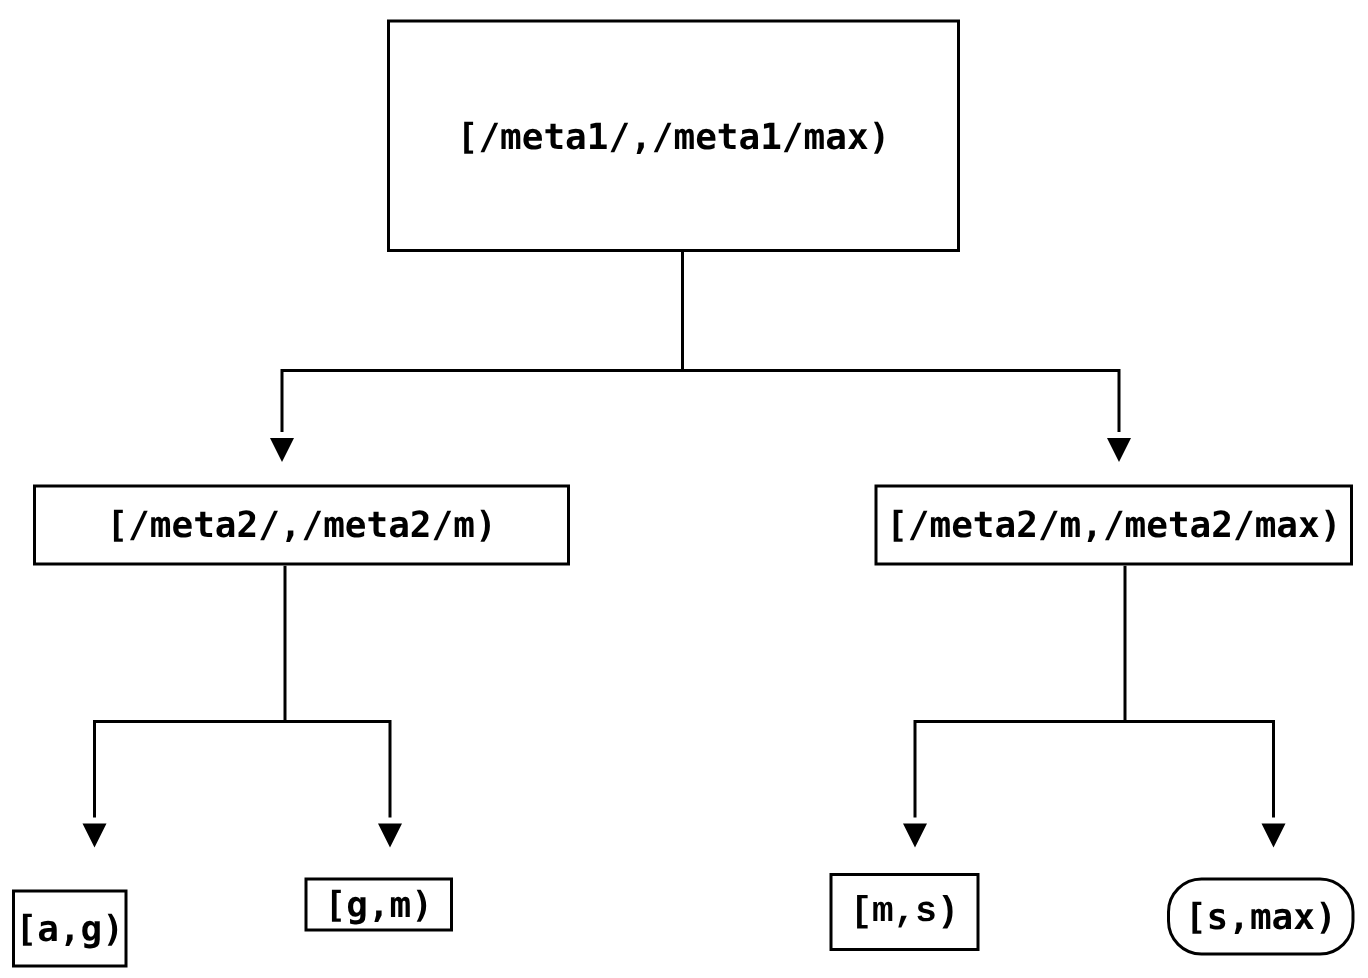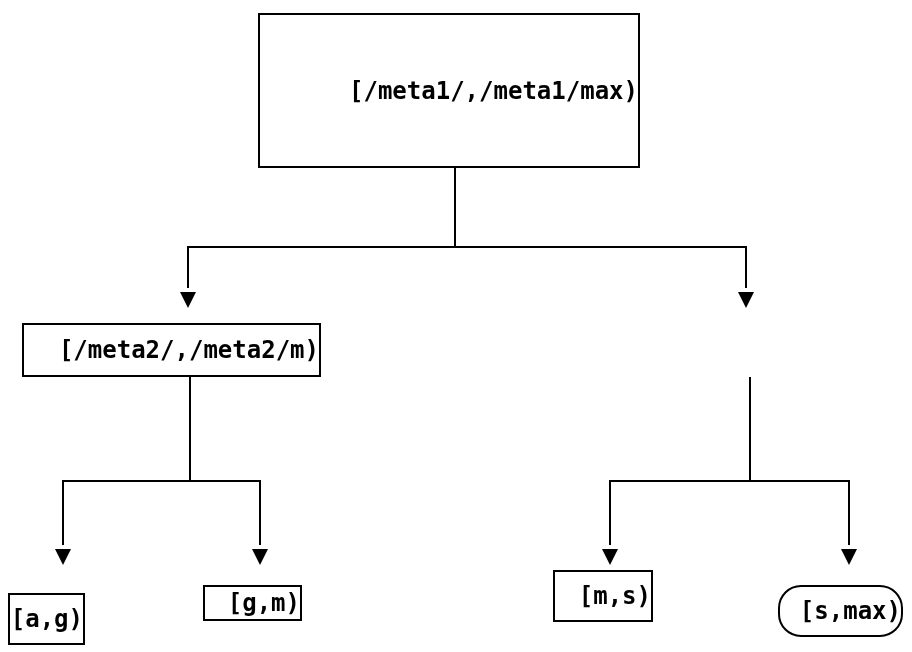--- a/index.html
+++ b/index.html
@@ -22,33 +22,33 @@
     width: 912px;
     height: 652px;
   }
   .node {
     position: absolute;
     box-sizing: border-box;
     border: 2px solid #000000;
     background: #ffffff;
     display: flex;
     align-items: center;
-    justify-content: flex-end;
+    justify-content: center;
     font-size: 24px;
     font-weight: bold;
     color: #000000;
     white-space: pre;
     letter-spacing: 0;
   }
   .node-root      { left: 258px; top: 13px;  width: 382px; height: 155px; }
-  .node-left      { left: 22px;  top: 323px; width: 299px; height: 54px;  }
+  .node-left      { left: 22px;  top: 323px; width: 358px; height: 54px;  }
   .node-right     { left: 583px; top: 323px; width: 319px; height: 54px;  }
   .node-leaf-ag   { left: 8px;   top: 593px; width: 77px;  height: 52px;  }
   .node-leaf-gm   { left: 203px; top: 585px; width: 99px;  height: 36px;  }
-  .node-leaf-ms   { left: 553px; top: 570px; width: 100px; height: 52px;  }
+  .node-leaf-ms   { left: 553px; top: 582px; width: 100px; height: 52px; font-family: Liberation Mono, monospace;  }
   .node-leaf-smax { left: 778px; top: 585px; width: 125px; height: 52px; border-radius: 23px;  }
 </style>
 </head>
 <body>
 
 <div class="canvas">
 
   <svg class="connectors" viewBox="0 0 912 652" xmlns="http://www.w3.org/2000/svg" aria-hidden="true">
 
     <g stroke="#000000" stroke-width="2" fill="none">
@@ -72,20 +72,23 @@
   </svg>
 
   <div class="node node-root">
     <span>[/meta1/,/meta1/max)</span>
   </div>
 
   <div class="node node-left">
     <span>[/meta2/,/meta2/m)</span>
   </div>
 
+  <div class="node node-right">
+    <span>[/meta2/m,/meta2/max)</span>
+  </div>
 
   <div class="node node-leaf-ag">
     <span>[a,g)</span>
   </div>
 
   <div class="node node-leaf-gm">
     <span>[g,m)</span>
   </div>
 
   <div class="node node-leaf-ms">

